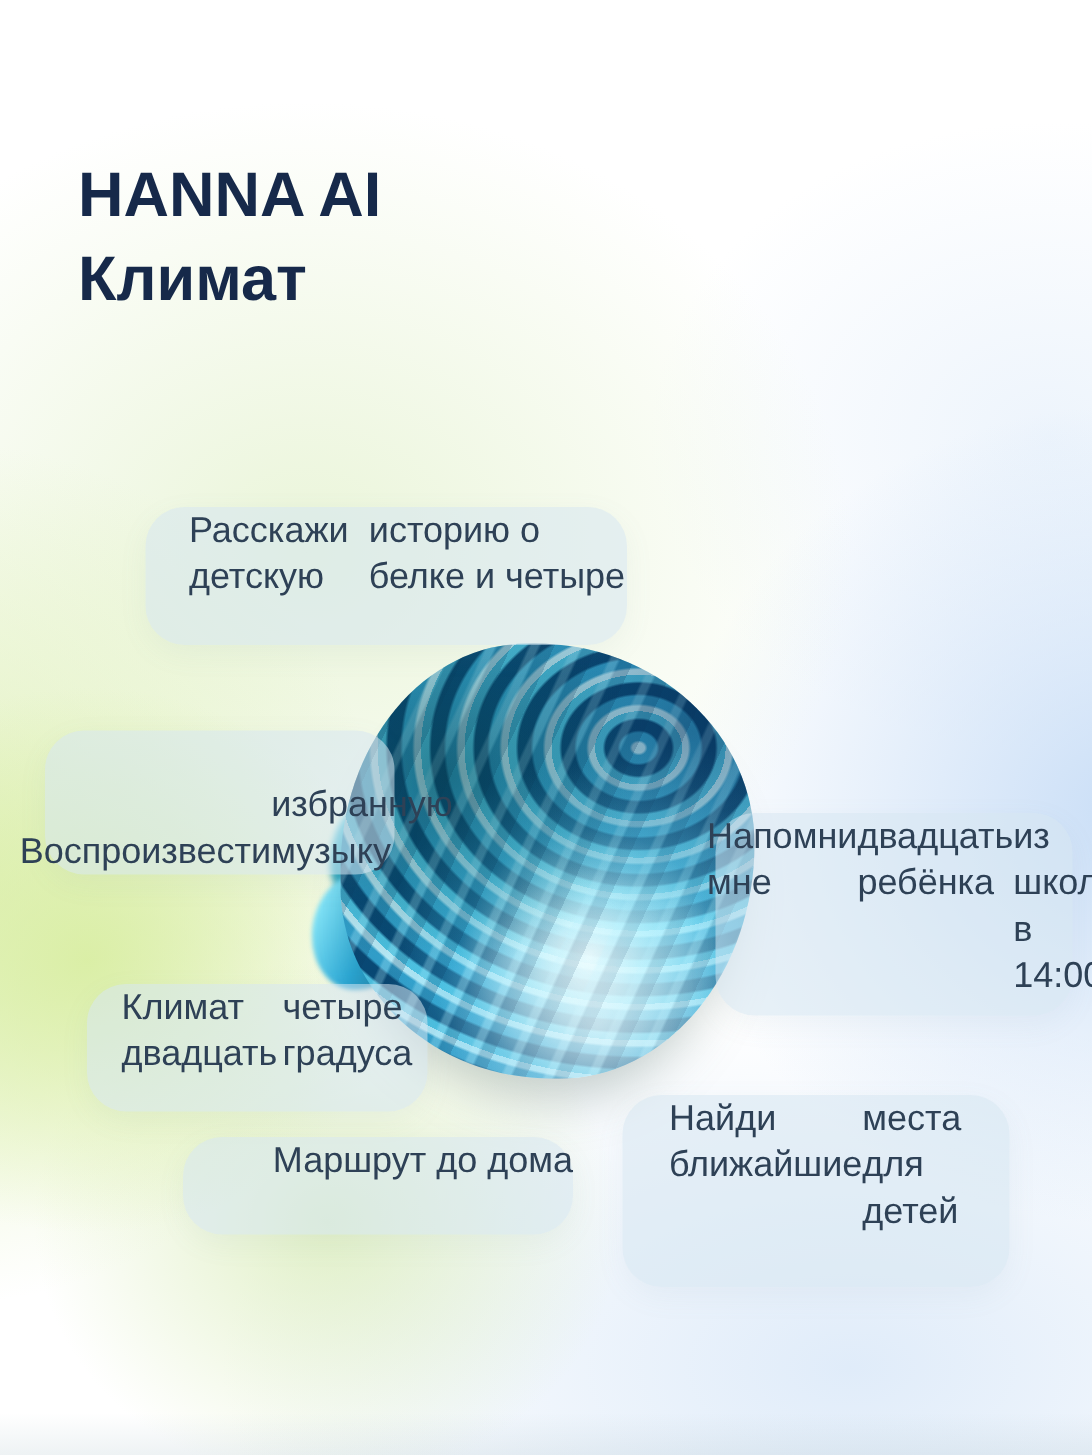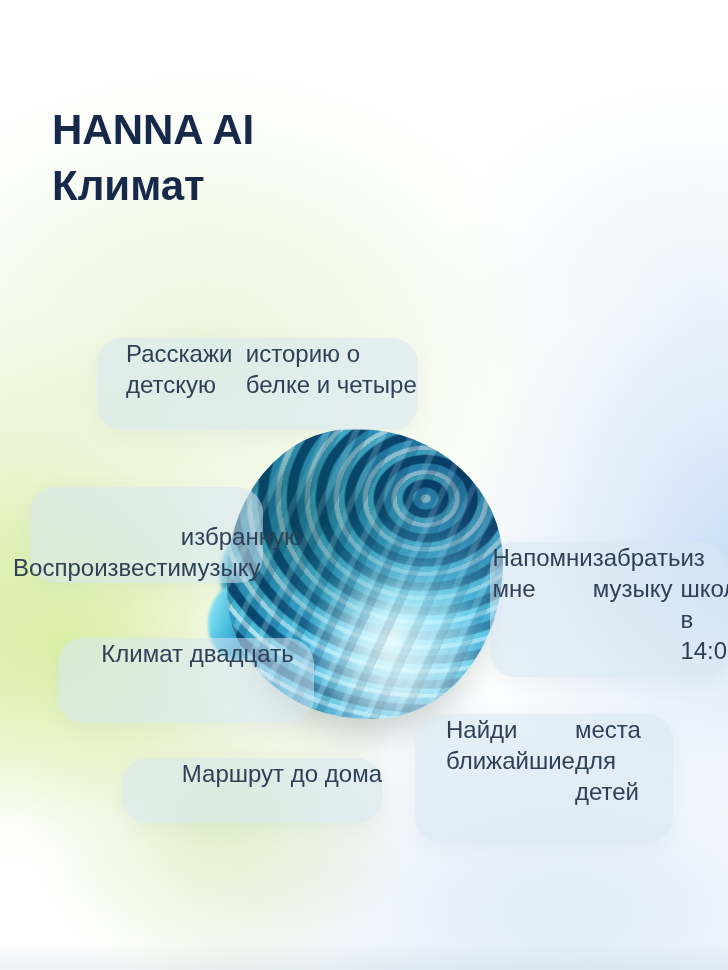--- a/index.html
+++ b/index.html
@@ -78,24 +78,24 @@
     background:rgba(213,229,241,0.55);
     border-radius:26px;
     font-size:24px;line-height:31px;
     color:var(--bubble-text,#2e4156);
     box-shadow:0 6px 20px rgba(110,140,160,0.07);
   }
   .bubble span{display:block;}
   .b1{left:97px;  top:338px; width:321px; height:92px;  padding-left:29px;}
   .b2{left:447px; top:400px; width:268px; height:58px;  padding-left:29px;}
   .b3{left:30px;  top:487px; width:233px; height:96px;  padding-left:22px;align-items:flex-end;}
-  .b4{left:477px; top:542px; width:238px; height:135px; padding-left:29px;margin-left:13px;}
-  .b5{left:58px;  top:638px; width:256px; height:85px;  padding-left:23px;}
+  .b4{left:477px; top:542px; width:238px; height:135px; padding-left:29px;}
+  .b5{left:58px;  top:656px; width:227px; height:85px;  padding-left:23px;}
   .b6{left:122px; top:758px; width:260px; height:65px;  padding-left:19px;justify-content:flex-end;}
-  .b7{left:415px; top:714px; width:258px; height:128px; padding-left:31px;justify-content:flex-end;}
+  .b7{left:415px; top:730px; width:258px; height:128px; padding-left:31px;justify-content:flex-end;}
 </style>
 </head>
 <body>
 
 <div class="page">
 
   <h1 class="title">
     <span>HANNA AI</span>
     <span>Климат</span>
   </h1>
@@ -112,26 +112,27 @@
   </div>
 
 
   <div class="bubble b3">
     <span>Воспроизвести</span>
     <span>избранную музыку</span>
   </div>
 
   <div class="bubble b4">
     <span>Напомни мне</span>
-    <span>забрать музыку</span>
+    <span>двадцать ребёнка</span>
     <span>из школы в 14:00</span>
   </div>
 
   <div class="bubble b5">
     <span>Климат двадцать</span>
+    <span>четыре градуса</span>
   </div>
 
   <div class="bubble b6">
     <span>Маршрут до дома</span>
   </div>
 
   <div class="bubble b7">
     <span>Найди ближайшие</span>
     <span>места для детей</span>
   </div>

